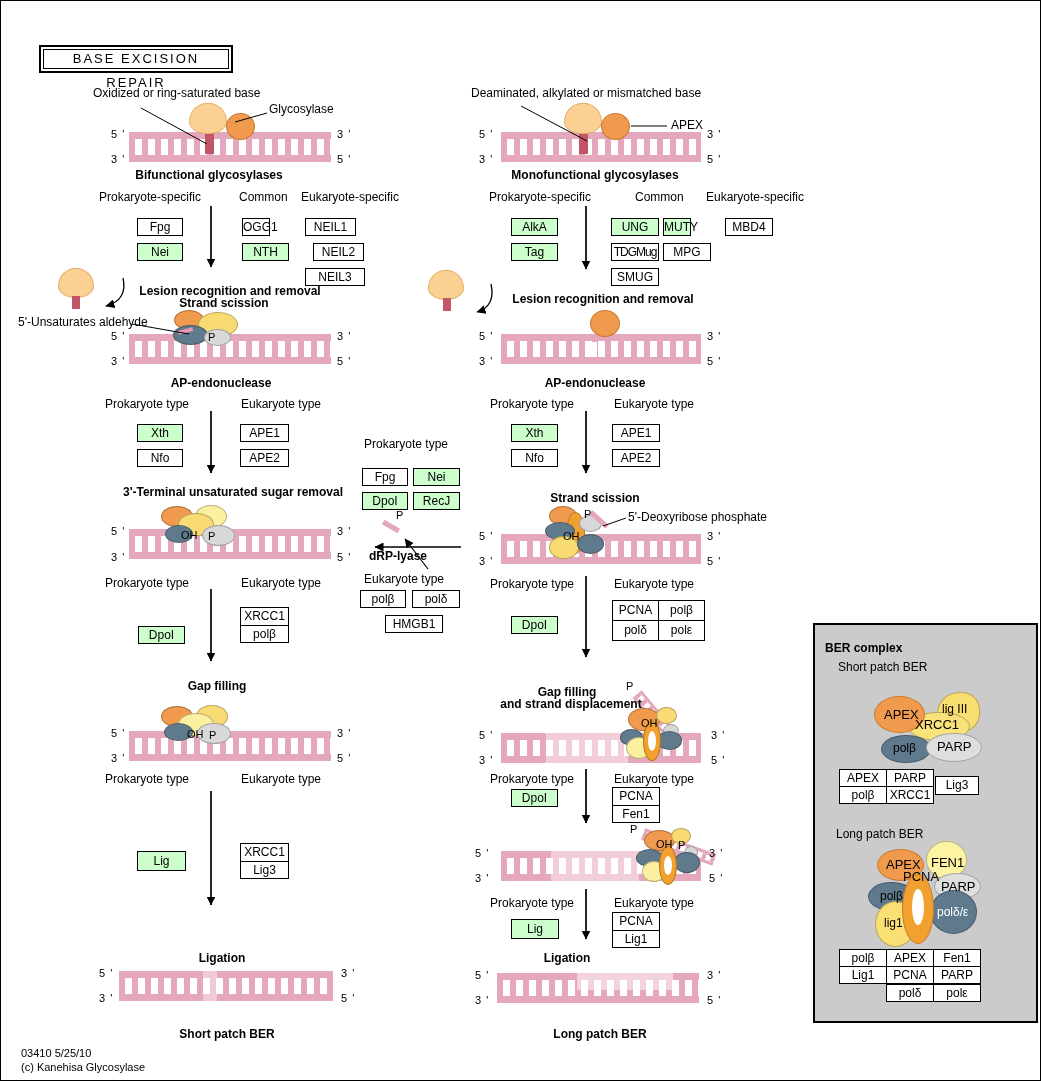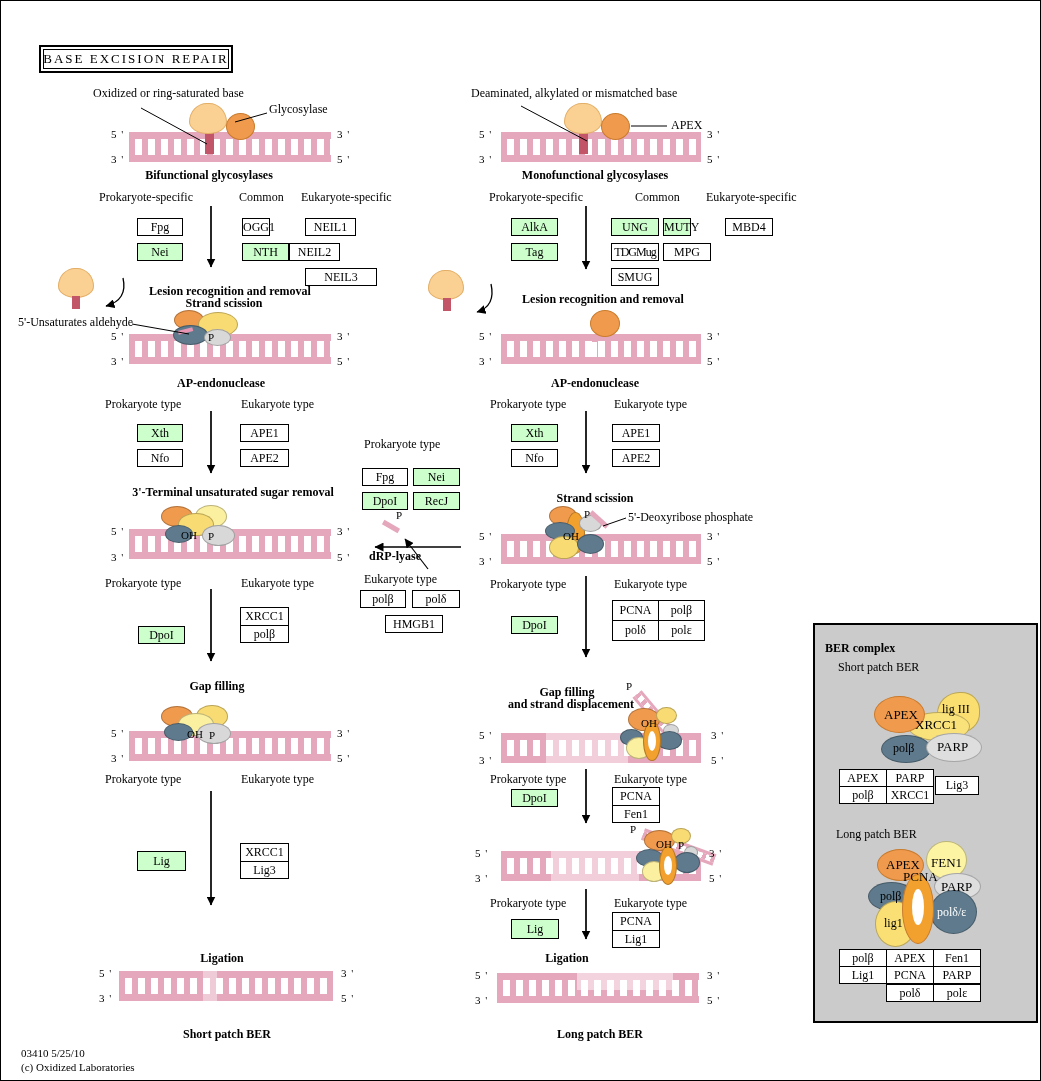--- a/index.html
+++ b/index.html
@@ -1,18 +1,18 @@
 <!DOCTYPE html>
 <html><head>
 <meta charset="utf-8">
 <style>
 *{margin:0;padding:0;box-sizing:border-box}
 html,body{background:#fff}
 #canvas{position:relative;width:1041px;height:1081px;background:#fff;border:1px solid #000;overflow:hidden;
-  font-family:Liberation Serif, serif;color:#000}
+  font-family:Liberation Sans, sans-serif;color:#000}
 .t{position:absolute;font-size:12px;line-height:1.05;white-space:nowrap}
 .b{font-weight:bold}
 .ctr{transform:translateX(-50%)}
 .e{position:absolute;font-size:11px;white-space:pre;letter-spacing:1px}
 .g{position:absolute;border:1px solid #000;background:#fff;text-align:center;font-size:12px;height:18px;line-height:16px}
 .tall{height:20px;line-height:18px}
 .green{background:#ccffcc}
 .cond{letter-spacing:-1px}
 .stack{position:absolute;border:1px solid #000;background:#fff;text-align:center;font-size:12px}
 .stack>div{height:17px;line-height:17px;padding:0 1px}
@@ -192,21 +192,21 @@
       <line x1="234" y1="121" x2="266" y2="112" stroke-width="1"></line>
       <line x1="520" y1="105" x2="586" y2="140" stroke-width="1"></line>
       <line x1="630" y1="125" x2="666" y2="125" stroke-width="1"></line>
       <line x1="131" y1="323" x2="188" y2="333" stroke-width="1"></line>
       <line x1="602" y1="525" x2="625" y2="517" stroke-width="1"></line>
     </g>
   </svg>
 
   <div id="titlebox">BASE EXCISION REPAIR</div>
   <div class="ft" style="left:20px;top:1046px">03410 5/25/10</div>
-  <div class="ft" style="left:20px;top:1060px">(c) Oxidized Laboratories</div>
+  <div class="ft" style="left:20px;top:1060px">(c) Kanehisa Glycosylase</div>
 
   <span class="t" style="left:92px;top:86px">Oxidized or ring-saturated base</span>
   <span class="t" style="left:268px;top:102px">Glycosylase</span>
   <span class="t b ctr" style="left:208px;top:168px">Bifunctional glycosylases</span>
   <span class="t" style="left:98px;top:190px">Prokaryote-specific</span>
   <span class="t" style="left:238px;top:190px">Common</span>
   <span class="t" style="left:300px;top:190px">Eukaryote-specific</span>
   <span class="t b ctr" style="left:229px;top:284px">Lesion recognition and removal</span>
   <span class="t b ctr" style="left:223px;top:296px">Strand scission</span>
   <span class="t" style="left:17px;top:315px">5'-Unsaturates aldehyde</span>
@@ -306,22 +306,22 @@
   <span class="e" style="left:474px;top:968px">5 '</span>
   <span class="e" style="left:474px;top:993px">3 '</span>
   <span class="e" style="left:706px;top:968px">3 '</span>
   <span class="e" style="left:706px;top:993px">5 '</span>
 
   <div class="g" style="left:136px;top:217px;width:46px">Fpg</div>
   <div class="g green" style="left:136px;top:242px;width:46px">Nei</div>
   <div class="g" style="left:241px;top:217px;width:28px">OGG1</div>
   <div class="g green" style="left:241px;top:242px;width:47px">NTH</div>
   <div class="g" style="left:304px;top:217px;width:51px">NEIL1</div>
-  <div class="g" style="left:288px;top:242px;width:51px">NEIL2</div>
-  <div class="g" style="left:304px;top:267px;width:72px">NEIL3</div>
+  <div class="g" style="left:312px;top:242px;width:51px">NEIL2</div>
+  <div class="g" style="left:304px;top:267px;width:60px">NEIL3</div>
   <div class="g green" style="left:136px;top:423px;width:46px">Xth</div>
   <div class="g" style="left:136px;top:448px;width:46px">Nfo</div>
   <div class="g" style="left:239px;top:423px;width:49px">APE1</div>
   <div class="g" style="left:239px;top:448px;width:49px">APE2</div>
   <div class="g green" style="left:137px;top:625px;width:47px">DpoI</div>
   <div class="stack" style="left:239px;top:606px;width:49px">
     <div>XRCC1</div>
     <div>polβ</div>
   </div>
   <div class="g green tall" style="left:136px;top:850px;width:49px">Lig</div>

